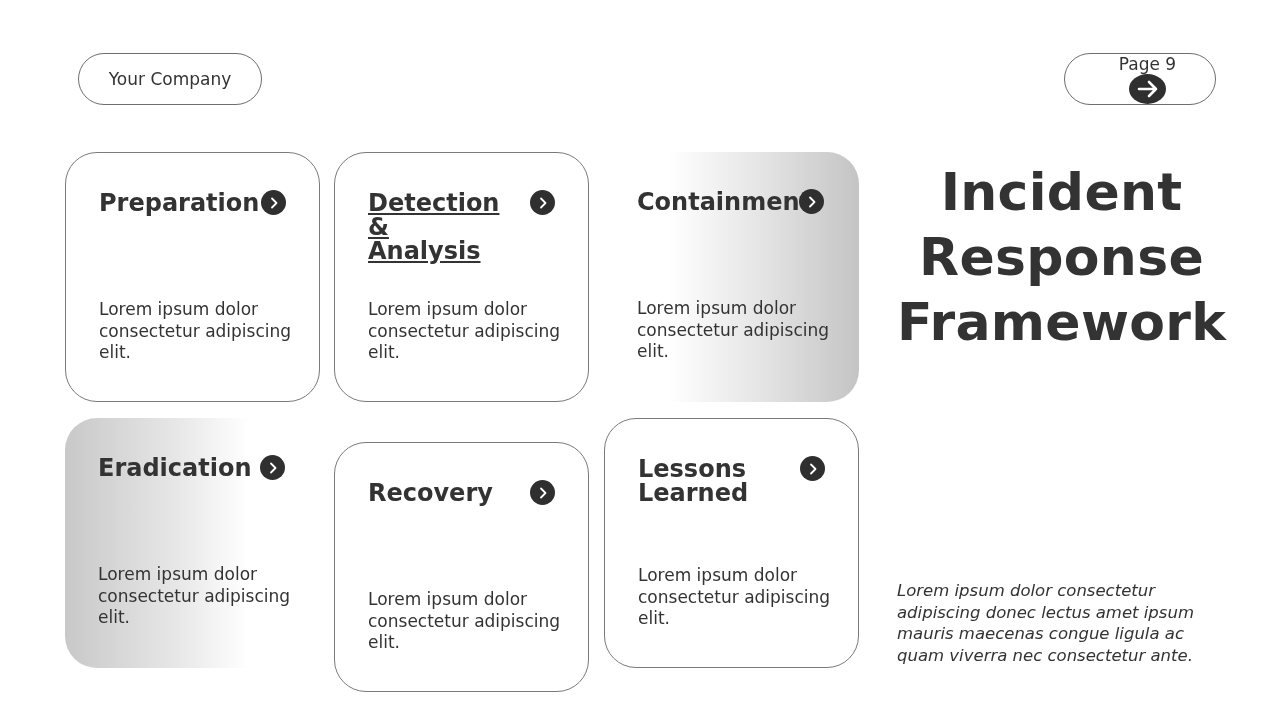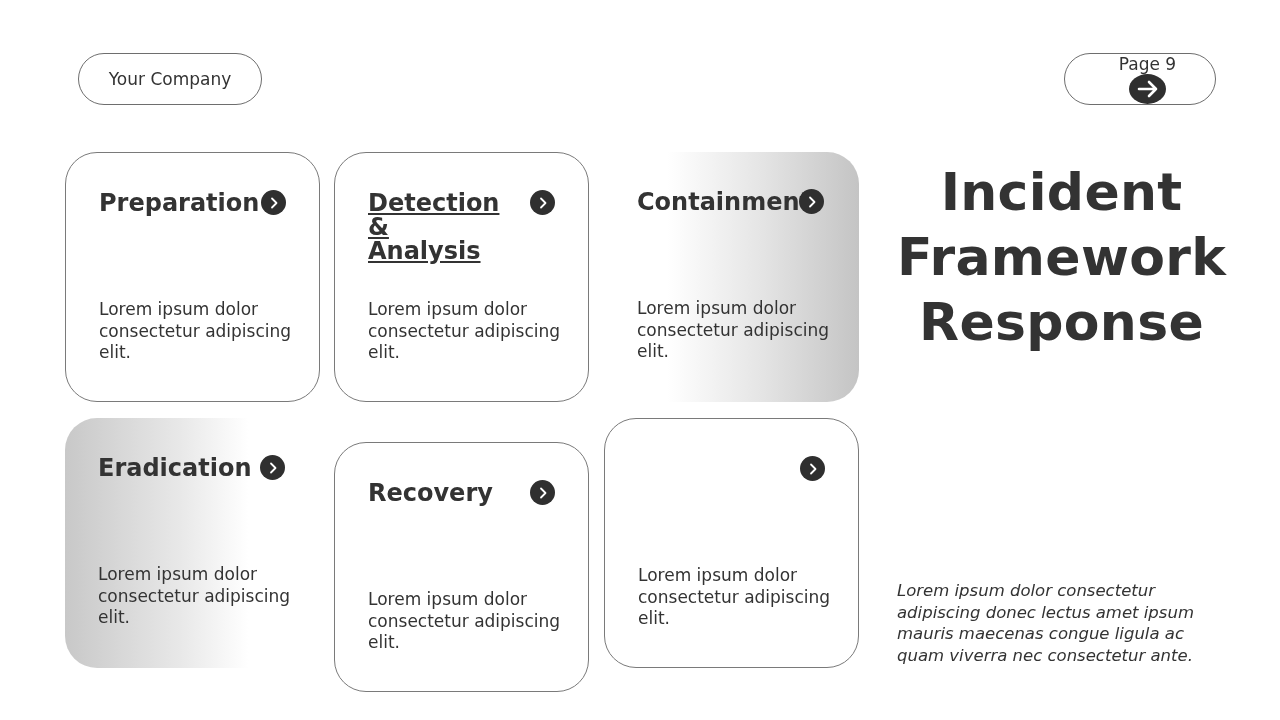--- a/index.html
+++ b/index.html
@@ -126,27 +126,28 @@
   <div class="card-title">Recovery</div>
   <span class="card-arrow">
     <svg width="14" height="14" viewBox="0 0 14 14">
         <path d="M5 2.5 L9.5 7 L5 11.5" stroke="#ffffff" stroke-width="1.8" fill="none" stroke-linecap="round" stroke-linejoin="round"></path>
       </svg>
   </span>
   <div class="card-body">Lorem ipsum dolor consectetur adipiscing elit.</div>
 </div>
 
 <div class="card" style="left:604px; top:418px;">
+  <div class="card-title" style="width:100px;">Lessons Learned</div>
   <span class="card-arrow">
     <svg width="14" height="14" viewBox="0 0 14 14">
         <path d="M5 2.5 L9.5 7 L5 11.5" stroke="#ffffff" stroke-width="1.8" fill="none" stroke-linecap="round" stroke-linejoin="round"></path>
       </svg>
   </span>
   <div class="card-body">Lorem ipsum dolor consectetur adipiscing elit.</div>
 </div>
 
 <div class="title">
   <span>Incident</span>
+  <span>Response</span>
   <span>Framework</span>
-  <span>Response</span>
 </div>
 
 <div class="desc">Lorem ipsum dolor consectetur adipiscing donec lectus amet ipsum mauris maecenas congue ligula ac quam viverra nec consectetur ante.</div>
 
 </body></html>

